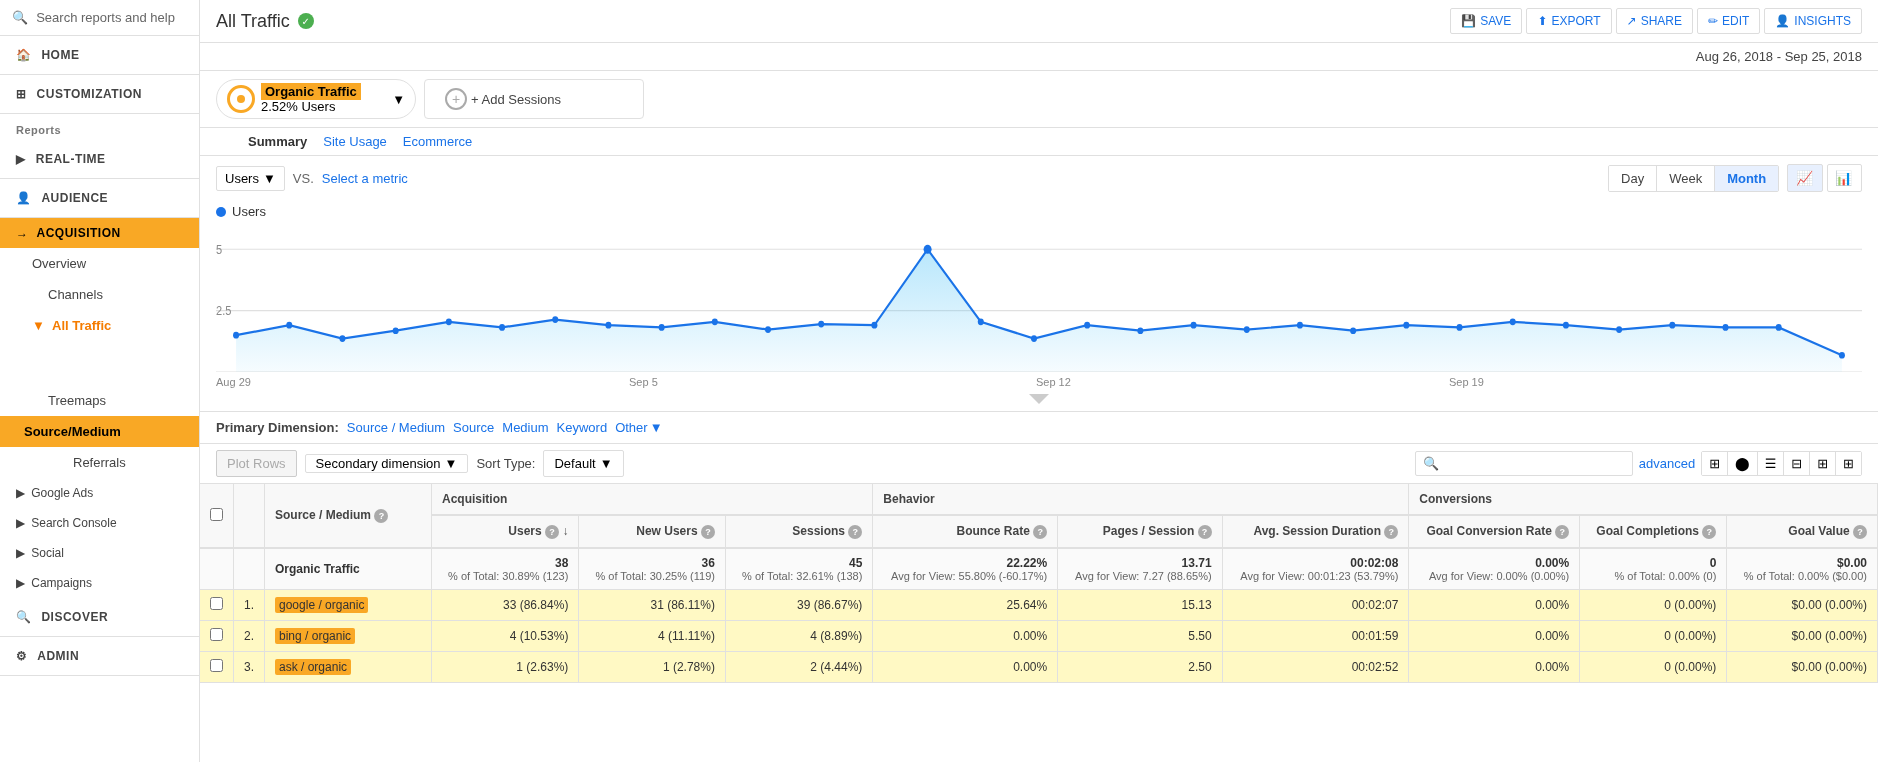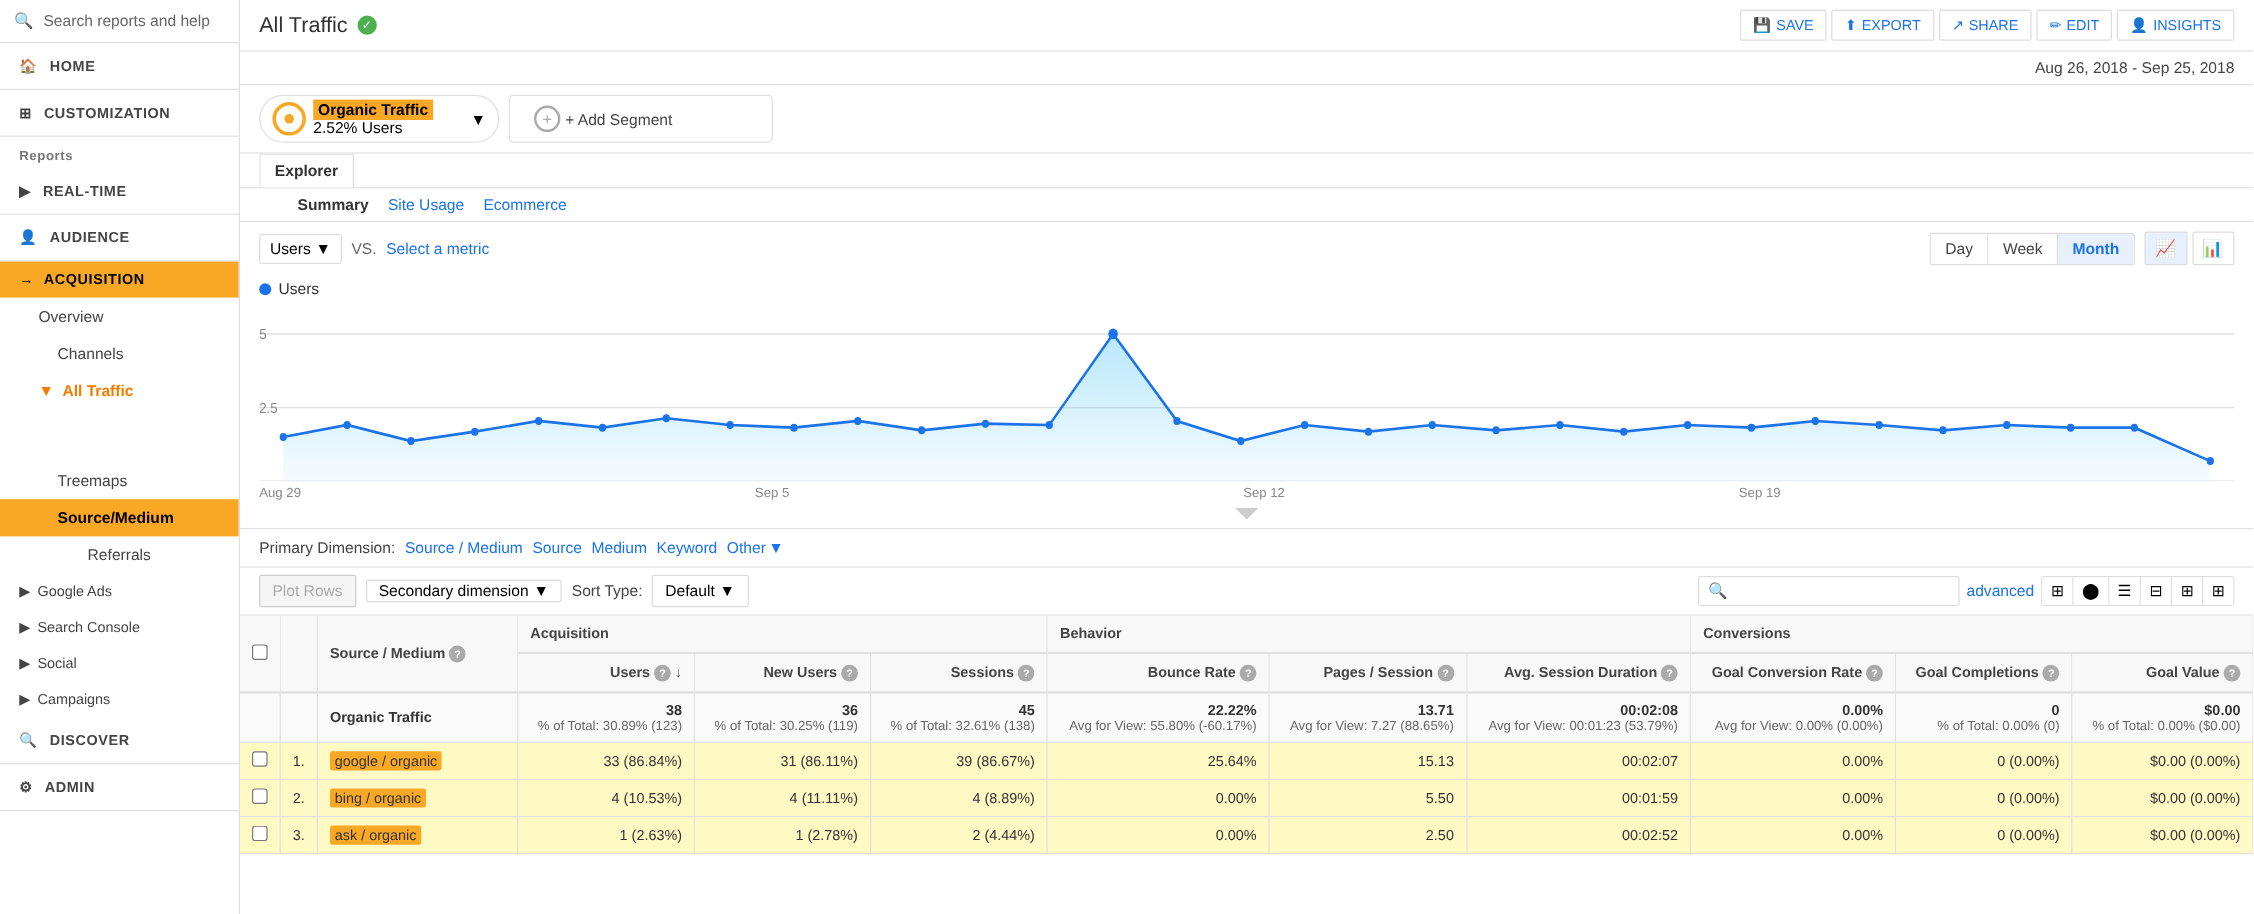--- a/index.html
+++ b/index.html
@@ -67,21 +67,21 @@
       font-size: 12px;
       font-weight: 700;
       letter-spacing: 0.5px;
       display: flex;
       align-items: center;
       gap: 8px;
       cursor: pointer;
     }
     .source-medium-item {
       background: #f9a825;
-      padding: 8px 16px 8px 48px;
+      padding: 8px 16px 8px 24px;
       font-size: 13px;
       font-weight: 600;
       cursor: pointer;
     }
 
     
     .main {
       flex: 1;
       display: flex;
       flex-direction: column;
@@ -340,21 +340,21 @@
     
     .dimension-bar {
       display: flex;
       align-items: center;
       gap: 8px;
       padding: 8px 16px;
       border-top: 1px solid #e0e0e0;
       border-bottom: 1px solid #e0e0e0;
       font-size: 13px;
     }
-    .dimension-label { color: #444; font-weight: 400; }
+    .dimension-label { color: #444; font-weight: 700; }
     .dimension-link { color: #1a73e8; cursor: pointer; text-decoration: none; }
     .dimension-dropdown {
       display: flex;
       align-items: center;
       gap: 2px;
       color: #1a73e8;
       cursor: pointer;
       font-size: 13px;
     }
 
@@ -624,27 +624,24 @@
       <div class="segment-text">
         <div>
           <span class="segment-name">Organic Traffic</span>
         </div>
         <div>2.52% Users</div>
       </div>
       <span>▼</span>
     </div>
     <div class="add-segment">
       <div class="add-segment-circle">+</div>
-      <span>+ Add Segment</span>
-    </div>
-  </div>
-
-  <div class="explorer-tab-bar">
-    <span class="explorer-label">Explorer</span>
-  </div>
+      <span>+ Add Sessions</span>
+    </div>
+  </div>
+
 
   <div class="sub-tab-row">
     <a class="sub-tab active-sub">Summary</a>
     <a class="sub-tab">Site Usage</a>
     <a class="sub-tab">Ecommerce</a>
   </div>
 
   <div class="chart-controls">
     <div class="metric-selector">
       <div class="metric-dropdown">

